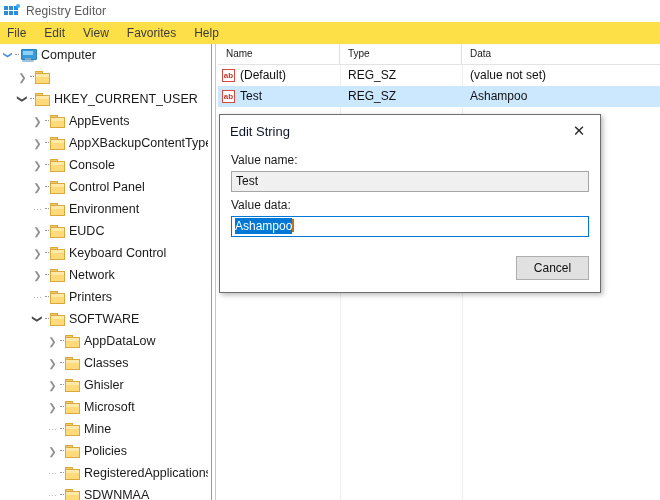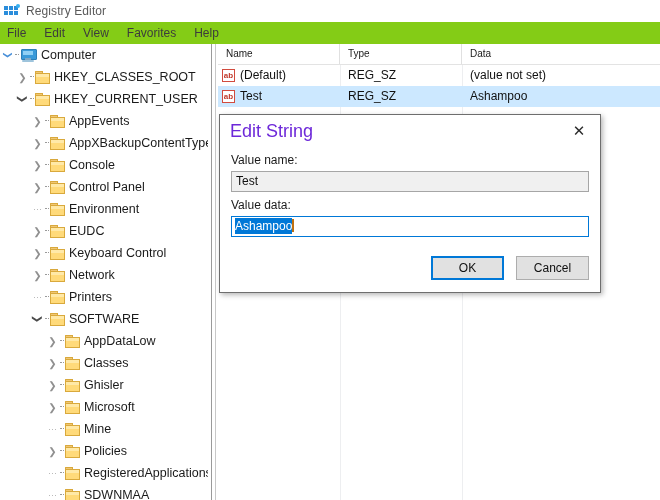--- a/index.html
+++ b/index.html
@@ -12,21 +12,21 @@
   .app{position:relative;width:660px;height:500px;background:#fff;overflow:hidden;}
 
   
   .titlebar{height:22px;display:flex;align-items:center;padding-left:4px;background:#ffffff;}
   .reg-icon{width:16px;height:14px;position:relative;margin-right:6px;flex:none;}
   .reg-icon .g{position:absolute;width:4px;height:4px;background:#2a8ddb;}
   .reg-icon .dot{position:absolute;right:0;top:0;width:4px;height:4px;border-radius:50%;background:#38b0f0;}
   .title-text{font-size:12px;color:#5a5a5a;letter-spacing:.1px;}
 
   
-  .menubar{height:22px;display:flex;align-items:center;padding-left:7px;background:#84cc16;text-align:center;}
+  .menubar{height:22px;display:flex;align-items:center;padding-left:7px;background:#fde047;text-align:center;}
   .menu-item{font-size:12px;color:#3c3c3c;padding:2px 9px 2px 0;margin-right:9px;cursor:default;}
 
   
   .split{position:absolute;top:44px;left:0;width:613px;height:456px;}
   .tree-pane{position:absolute;left:0;top:0;width:208px;height:456px;background:#fff;overflow:hidden;}
   .splitter{position:absolute;left:208px;top:0;width:10px;height:456px;background:#fff;}
   .splitter:before{content:"";position:absolute;left:3px;top:0;width:1px;height:456px;background:#9a9a9a;}
   .splitter:after{content:"";position:absolute;left:7px;top:0;width:1px;height:456px;background:#c8c8c8;}
   .list-pane{position:absolute;left:218px;top:0;width:442px;height:456px;background:#fff;overflow:hidden;}
 
@@ -69,21 +69,21 @@
   .cell.data{width:198px;padding-left:8px;}
   .ab-icon{width:13px;height:13px;flex:none;margin-right:5px;position:relative;background:#fff;
            border:1px solid #d24b3e;box-sizing:border-box;}
   .ab-icon span{position:absolute;left:0;right:0;top:-1px;font-size:8px;line-height:13px;
                 text-align:center;color:#c0392b;font-weight:bold;font-family:"Liberation Sans",sans-serif;}
 
   
   .dialog{position:absolute;left:219px;top:114px;width:380px;height:177px;background:#fff;
           border:1px solid #6e6e6e;box-shadow:2px 2px 5px rgba(0,0,0,.28);z-index:50;}
   .dlg-title{height:32px;display:flex;align-items:center;justify-content:space-between;background:#fff;}
-  .dlg-title-text{font-size:18px;color:#6d28d9;padding-left:10px;}
+  .dlg-title-text{font-size:13px;color:#0f172a;padding-left:10px;}
   .dlg-close{width:42px;height:30px;display:flex;align-items:center;justify-content:center;
              font-size:15px;color:#2b2b2b;cursor:default;font-family:"DejaVu Sans",sans-serif;font-weight:300;}
   .dlg-body{padding:0 11px;}
   .fld-label{font-size:12px;color:#1a1a1a;margin-top:6px;margin-bottom:4px;}
   .fld{height:21px;box-sizing:border-box;font-size:12px;line-height:19px;padding-left:4px;
        background:#f0f0f0;border:1px solid #a6a6a6;color:#111;overflow:hidden;white-space:nowrap;}
   .fld.edit{background:#fff;border:1px solid #0078d7;padding-left:3px;}
   .fld.edit .selhl{background:#0078d7;color:#fff;padding:1px 0;}
   .caret{display:inline-block;width:2px;height:13px;background:#c07010;vertical-align:-2px;}
   .dlg-buttons{position:absolute;right:11px;bottom:12px;display:flex;gap:12px;}
@@ -131,21 +131,20 @@
           <div class="tlabel">Computer</div>
         </div>
         <div class="tnode">
           <div class="spacer"></div>
           <div class="chev">❯</div>
           <div class="connector"></div>
           <div class="folder">
             <div class="tab"></div>
             <div class="body"></div>
           </div>
-          <div class="tlabel">HKEY_CLASSES_ROOT</div>
         </div>
         <div class="tnode">
           <div class="spacer"></div>
           <div class="chev open" style="transform: rotate(90deg);">❯</div>
           <div class="connector"></div>
           <div class="folder">
             <div class="tab"></div>
             <div class="body"></div>
           </div>
           <div class="tlabel">HKEY_CURRENT_USER</div>
@@ -398,18 +397,17 @@
       <div class="dlg-title-text">Edit String</div>
       <div class="dlg-close">✕</div>
     </div>
     <div class="dlg-body">
       <div class="fld-label">Value name:</div>
       <div class="fld">Test</div>
       <div class="fld-label">Value data:</div>
       <div class="fld edit"><span class="selhl">Ashampoo</span><span class="caret"></span></div>
     </div>
     <div class="dlg-buttons">
-      <div class="btn default">OK</div>
       <div class="btn">Cancel</div>
     </div>
   </div>
 
 </div>
 
 </body></html>

